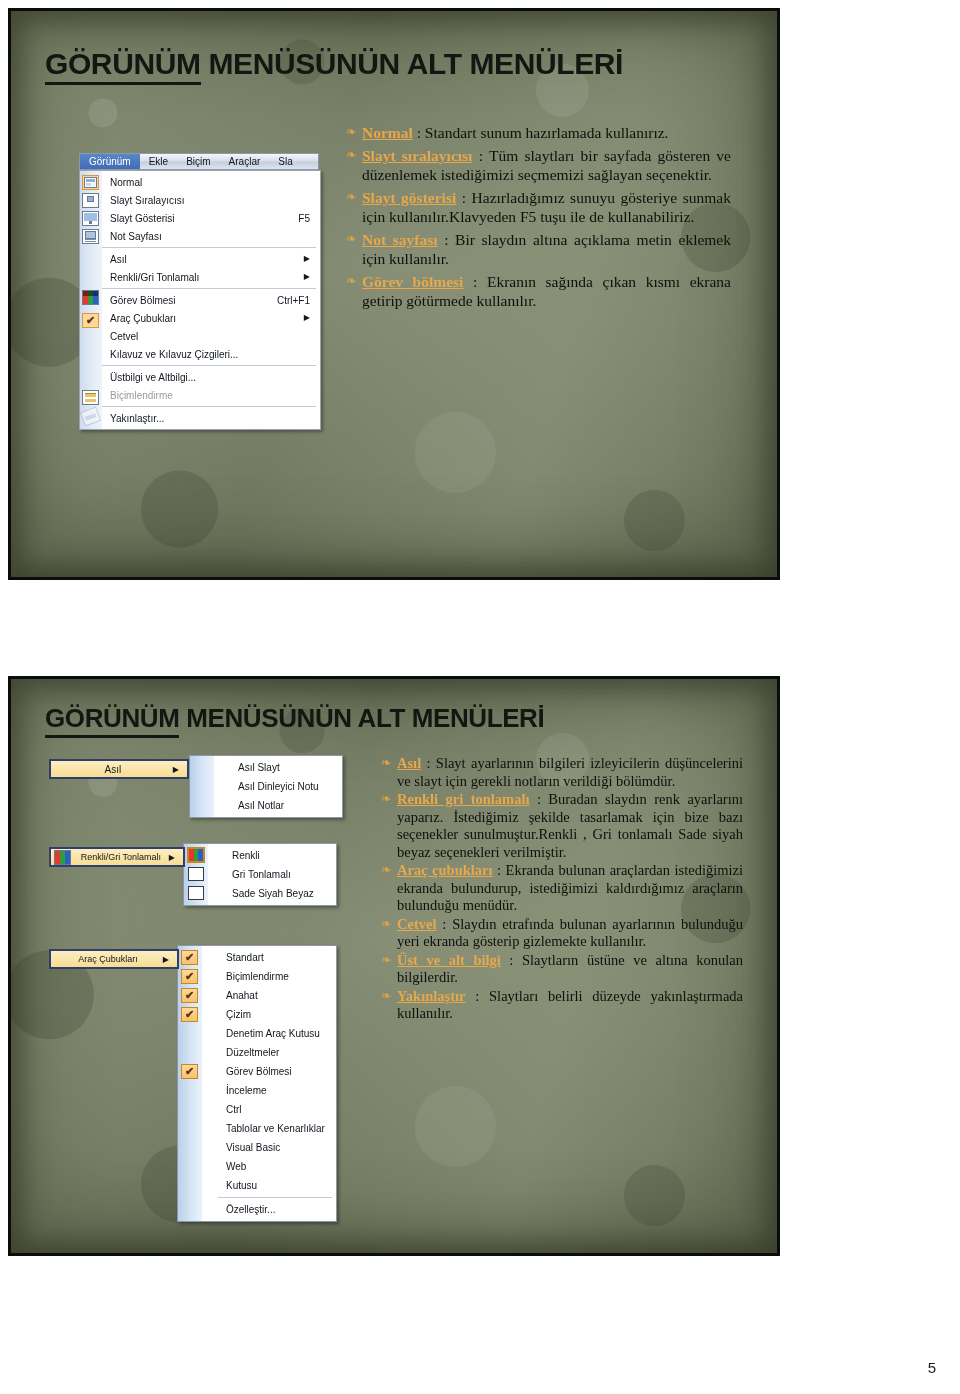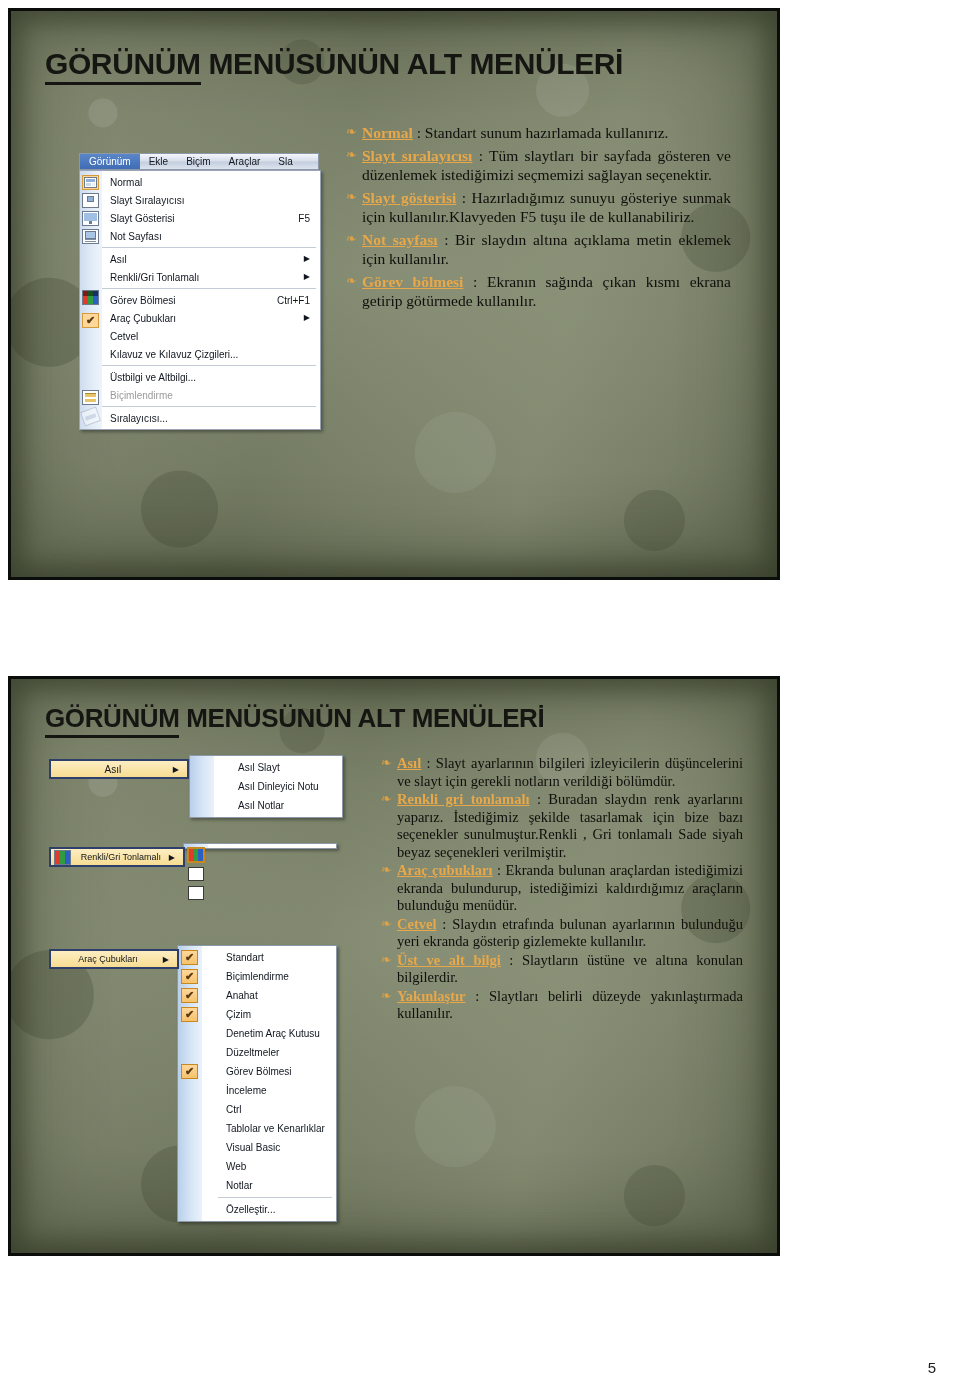--- a/index.html
+++ b/index.html
@@ -320,21 +320,21 @@
           </div>
       <div class="sep"></div>
       <div class="mi">
             <span class="lbl">Üstbilgi ve Altbilgi...</span>
           </div>
       <div class="mi dis">
             <span class="lbl">Biçimlendirme</span>
           </div>
       <div class="sep"></div>
       <div class="mi">
-            <span class="lbl">Sıralayıcısı...</span>
+            <span class="lbl">Yakınlaştır...</span>
           </div>
     </div>
   </div>
 
   <div class="body-col">
     <div class="para"><span class="bullet">❧</span><span class="kw">Normal</span><span> : Standart sunum hazırlamada kullanırız.</span></div>
     <div class="para"><span class="bullet">❧</span><span class="kw">Slayt sıralayıcısı</span><span> : Tüm slaytları bir sayfada gösteren ve düzenlemek istediğimizi seçmemizi sağlayan seçenektir.</span></div>
     <div class="para"><span class="bullet">❧</span><span class="kw">Slayt gösterisi</span><span> : Hazırladığımız sunuyu gösteriye sunmak için kullanılır.Klavyeden F5 tuşu ile de kullanabiliriz.</span></div>
     <div class="para"><span class="bullet">❧</span><span class="kw">Not sayfası</span><span> : Bir slaydın altına açıklama metin eklemek için kullanılır.</span></div>
     <div class="para"><span class="bullet">❧</span><span class="kw">Görev bölmesi</span><span> : Ekranın sağında çıkan kısmı ekrana getirip götürmede kullanılır.</span></div>
@@ -370,20 +370,31 @@
   <div class="parent-row" style="left:38px;top:168px;width:136px;">
     <span class="pico ico-color" style="position:relative;border:1px solid #6d7a8c;"></span>
     <span class="pl" style="font-size:9px;">Renkli/Gri Tonlamalı</span>
     <span class="pa">▶</span>
   </div>
   <div class="submenu" style="left:172px;top:164px;width:152px;padding:2px 0;">
     <div class="gutter"></div>
     <div class="sub-ico ico-color" style="top:4px;border:1px solid #c9881f;outline:1px solid #c9881f;"><i class="top"></i></div>
     <div class="sub-ico ico-mono" style="top:23px;"><i class="w"></i><i class="g"></i><i class="k"></i></div>
     <div class="sub-ico ico-bw" style="top:42px;"><i class="w"></i><i class="k"></i></div>
+    <div class="mitems">
+      <div class="mi">
+            <span class="lbl">Renkli</span>
+          </div>
+      <div class="mi">
+            <span class="lbl">Gri Tonlamalı</span>
+          </div>
+      <div class="mi">
+            <span class="lbl">Sade Siyah Beyaz</span>
+          </div>
+    </div>
   </div>
 
   <div class="parent-row" style="left:38px;top:270px;width:130px;">
     <span class="pl" style="font-size:9px;">Araç Çubukları</span>
     <span class="pa">▶</span>
   </div>
   <div class="submenu" style="left:166px;top:266px;width:158px;padding:2px 0;">
     <div class="gutter"></div>
     <div class="sub-chk" style="top:4px;">✔</div>
     <div class="sub-chk" style="top:23px;">✔</div>
@@ -421,21 +432,21 @@
       <div class="mi">
             <span class="lbl">Tablolar ve Kenarlıklar</span>
           </div>
       <div class="mi">
             <span class="lbl">Visual Basic</span>
           </div>
       <div class="mi">
             <span class="lbl">Web</span>
           </div>
       <div class="mi">
-            <span class="lbl">Notlar</span>
+            <span class="lbl">Kutusu</span>
           </div>
       <div class="sep"></div>
       <div class="mi">
             <span class="lbl">Özelleştir...</span>
           </div>
     </div>
   </div>
 
   <div class="body-col" style="left:370px;top:76px;">
     <div class="para"><span class="bullet">❧</span><span class="kw">Asıl</span><span> : Slayt ayarlarının bilgileri izleyicilerin düşüncelerini ve slayt için gerekli notların verildiği bölümdür.</span></div>

